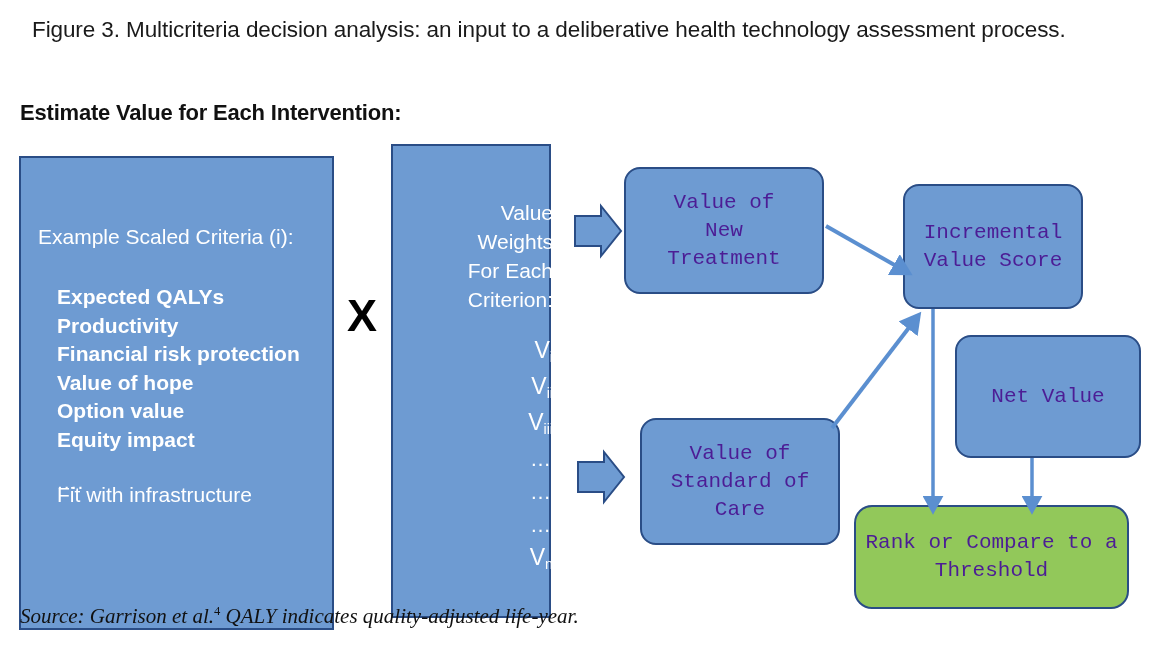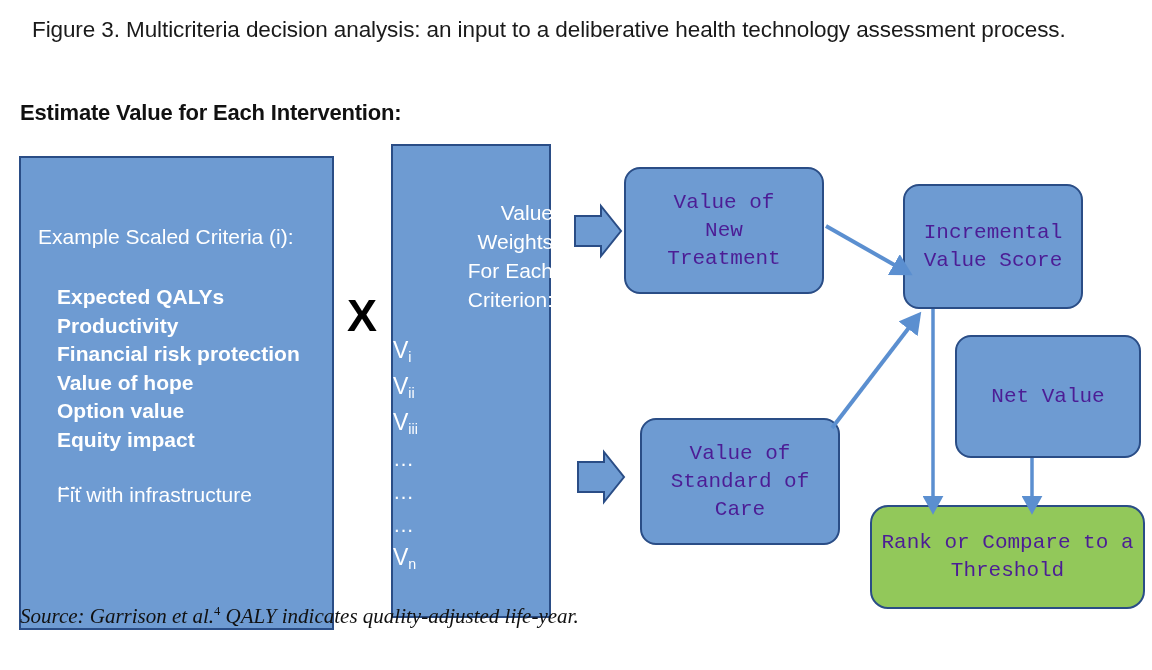--- a/index.html
+++ b/index.html
@@ -112,21 +112,21 @@
     left: 0;
     top: 52px;
     width: 160px;
     text-align: right;
     line-height: 29px;
   }
   #weights-symbols {
     left: 0;
     top: 188px;
     width: 160px;
-    text-align: left;
+    text-align: right;
     line-height: 33px;
     font-size: 23px;
   }
   #weights-symbols .sym sub {
     font-size: 0.62em;
     vertical-align: baseline;
     position: relative;
     top: 4px;
   }
   #weights-symbols .dots {
@@ -164,21 +164,20 @@
     white-space: pre-line;
   }
   #box-new-treatment  { left: 624px; top: 167px; width: 200px; height: 127px; }
   #box-standard-care  { left: 640px; top: 418px; width: 200px; height: 127px; }
   #box-incremental    { left: 903px; top: 184px; width: 180px; height: 125px; }
   #box-net-cost       { left: 955px; top: 335px; width: 186px; height: 123px; }
   #box-rank-threshold {
     left: 854px; top: 505px; width: 275px; height: 104px;
     background: #92c85a;
     border-radius: 18px;
-    margin-left: 16px;
   }
 
   
   #connectors {
     position: absolute;
     left: 0;
     top: 0;
     width: 1152px;
     height: 670px;
     pointer-events: none;

